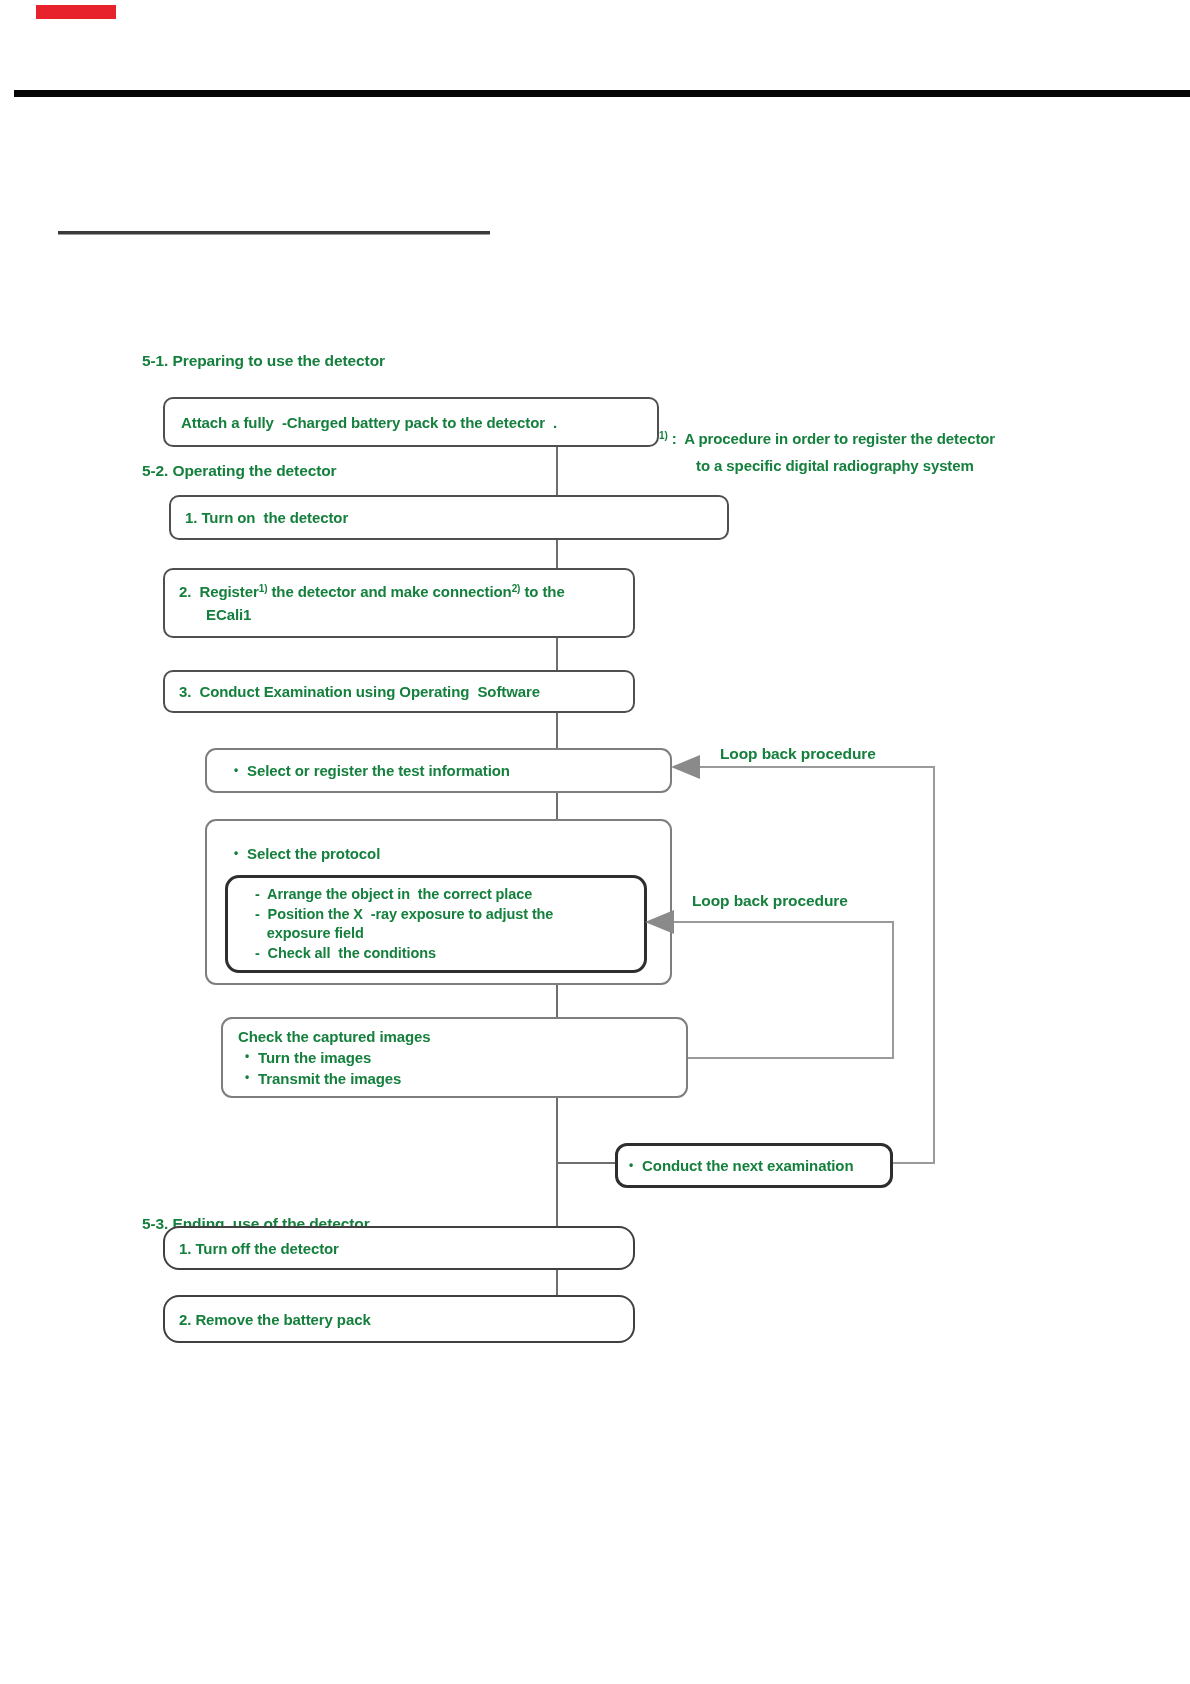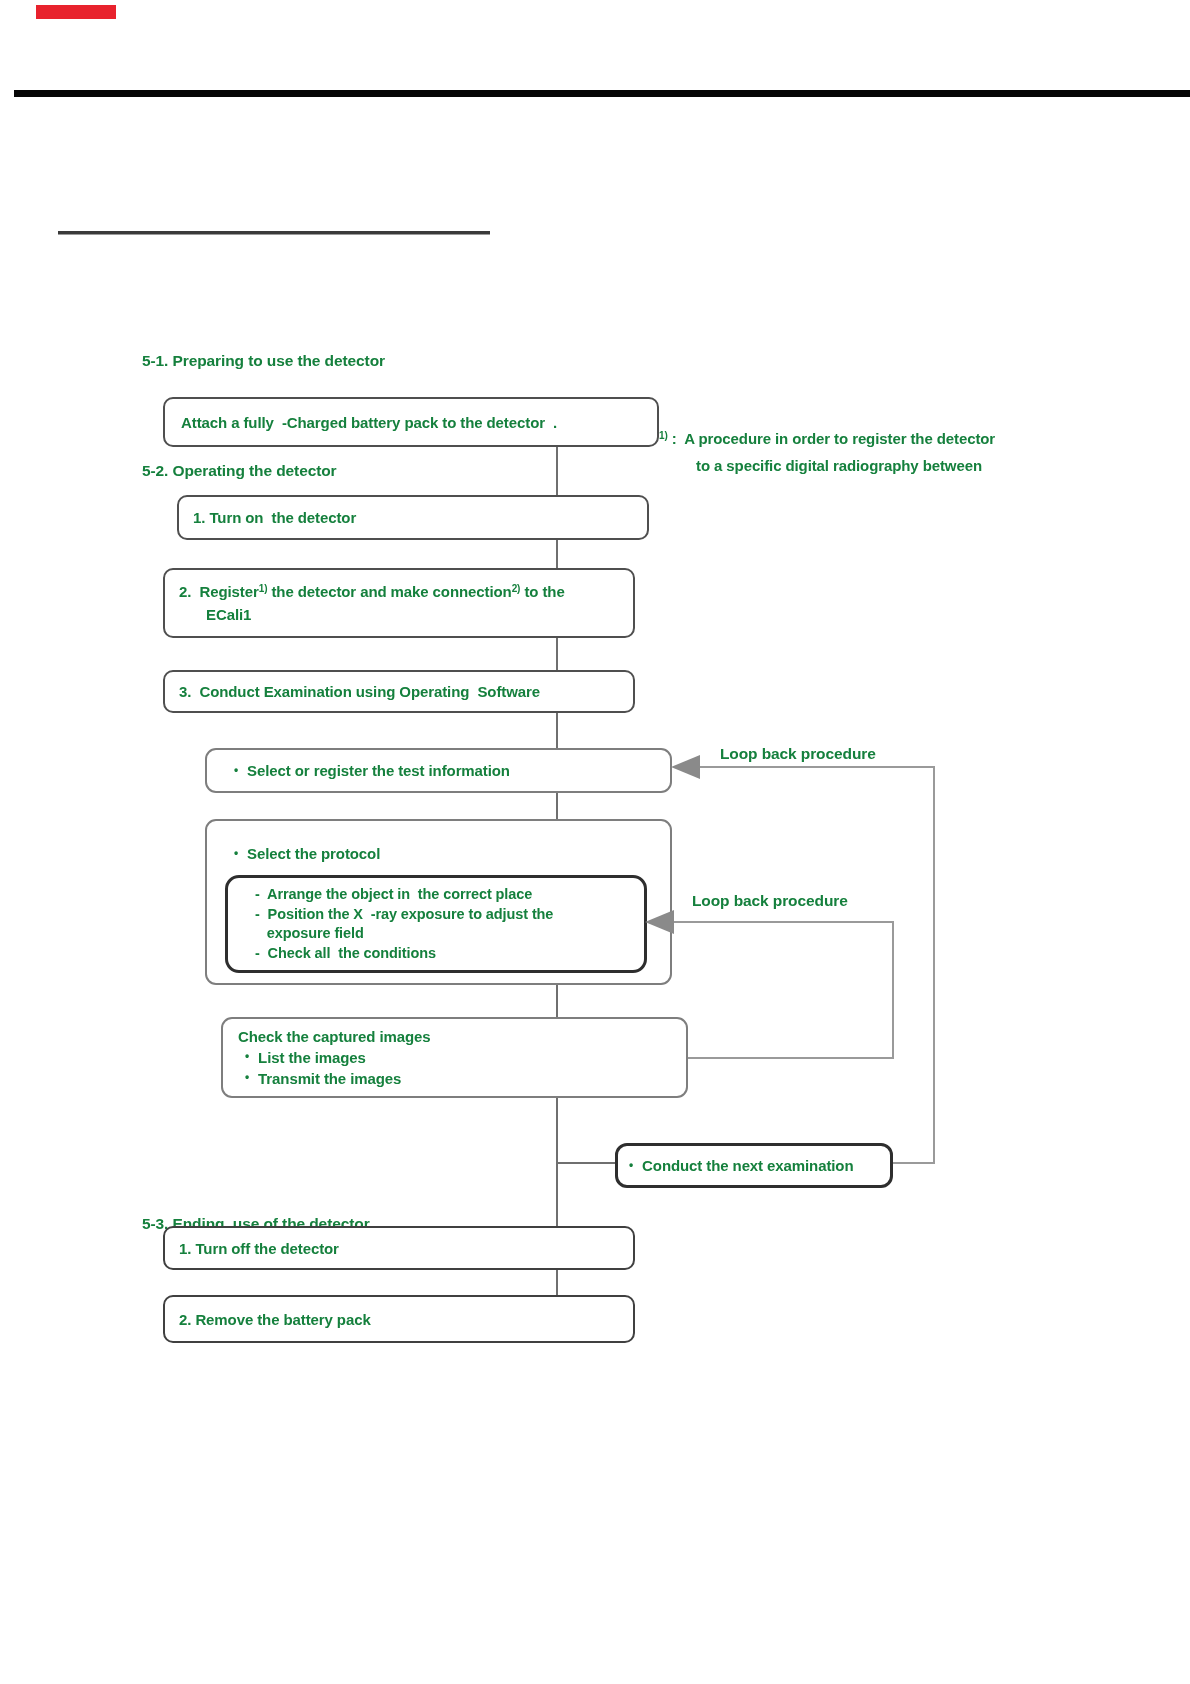--- a/index.html
+++ b/index.html
@@ -19,21 +19,21 @@
   
   .line{background:#6f6f6f;z-index:1;}
   .loopline{background:#9a9a9a;z-index:1;}
   
   .box{background:#ffffff;z-index:2;display:flex;align-items:center;font-size:15px;box-sizing:border-box;}
   .box.col{flex-direction:column;align-items:flex-start;justify-content:center;}
   .b1{border:2px solid #4f4f4f;border-radius:10px;}
   .b2{border:2px solid #7e7e7e;border-radius:11px;}
   .b3{border:3px solid #2e2e2e;border-radius:14px;}
   .b4{border:3px solid #2e2e2e;border-radius:12px;}
-  .b5{border:2px solid #404040;border-radius:10px;}
+  .b5{border:2px solid #404040;border-radius:16px;}
   .sup{font-size:10px;position:relative;top:-5px;white-space:pre;}
   .bullet{font-size:12px;margin-right:9px;position:relative;top:-1px;}
   .steps{font-size:14.5px;line-height:19.5px;}
   .lh21{line-height:21px;text-align:right;}
   
   .arrowhead{width:0;height:0;border-top:12px solid transparent;border-bottom:12px solid transparent;border-right:29px solid #8a8a8a;z-index:3;}
   
   .note{font-size:15px;line-height:25px;}
   .note-cont{margin-left:37px;}
   .loop-label{font-size:15.5px;line-height:19px;}
@@ -63,28 +63,28 @@
   <div class="abs loopline" style="left:671px;top:1057px;width:223px;height:2px;"></div>
 
   <div class="abs arrowhead" style="left:671px;top:755px;"></div>
   <div class="abs arrowhead" style="left:645px;top:910px;"></div>
 
   <div class="abs loop-label t" style="left:720px;top:744px;">Loop back procedure</div>
   <div class="abs loop-label t" style="left:692px;top:891px;">Loop back procedure</div>
 
   <div class="abs note" style="left:659px;top:426px;">
     <div><span class="sup">1)</span><span class="t"> :  A procedure in order to register the detector</span></div>
-    <div class="note-cont t">to a specific digital radiography between</div>
+    <div class="note-cont t">to a specific digital radiography system</div>
   </div>
 
   <div class="abs box b1" style="left:163px;top:397px;width:496px;height:50px;padding-left:16px;">
     <span class="t">Attach a fully  -Charged battery pack to the detector  .</span>
   </div>
 
-  <div class="abs box b1" style="left:177px;top:495px;width:472px;height:45px;padding-left:14px;">
+  <div class="abs box b1" style="left:169px;top:495px;width:560px;height:45px;padding-left:14px;">
     <span class="t">1. Turn on  the detector</span>
   </div>
 
   <div class="abs box b1 col lh21" style="left:163px;top:568px;width:472px;height:70px;padding-left:14px;">
     <div><span class="t">2.  Register</span><span class="sup">1)</span><span class="t"> the detector and make connection</span><span class="sup">2)</span><span class="t"> to the</span></div>
     <div style="margin-left:27px;" class="t">ECali1</div>
   </div>
 
   <div class="abs box b1" style="left:163px;top:670px;width:472px;height:43px;padding-left:14px;">
     <span class="t">3.  Conduct Examination using Operating  Software</span>
@@ -106,21 +106,21 @@
     <div class="t">-  Arrange the object in  the correct place</div>
     <div class="t">-  Position the X  -ray exposure to adjust the</div>
     <div class="t">   exposure field</div>
     <div class="t">-  Check all  the conditions</div>
   </div>
 
   <div class="abs box b2 col lh21" style="left:221px;top:1017px;width:467px;height:81px;padding-left:15px;">
     <div class="t">Check the captured images</div>
     <div style="display:flex;align-items:center;margin-left:7px;">
       <span class="bullet">•</span>
-      <span class="t">List the images</span>
+      <span class="t">Turn the images</span>
     </div>
     <div style="display:flex;align-items:center;margin-left:7px;">
       <span class="bullet">•</span>
       <span class="t">Transmit the images</span>
     </div>
   </div>
 
   <div class="abs box b4" style="left:615px;top:1143px;width:278px;height:45px;padding-left:11px;">
     <span class="bullet">•</span>
     <span class="t">Conduct the next examination</span>

